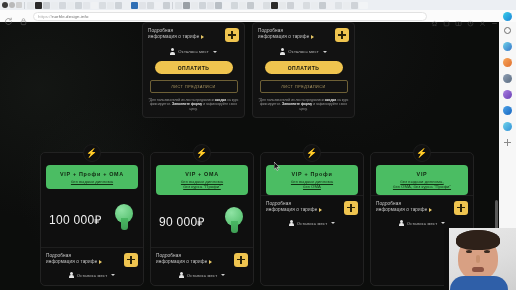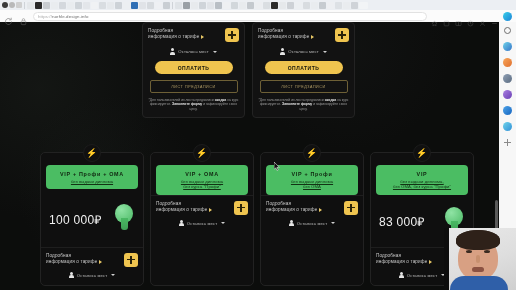--- a/index.html
+++ b/index.html
@@ -333,20 +333,27 @@
       </div>
 
       <div class="gcard">
         <div class="boltcircle">
             <span class="bolt">⚡</span>
           </div>
         <div class="ghead">
           <div class="gtitle">VIP + ОМА</div>
           <div class="gsub"><u>без выдачи диплома</u><br><u>без курса "Профи"</u></div>
         </div>
+        <div class="gbody">
+          <div class="gprice">90 000₽</div>
+          <div class="bulb">
+              <div class="glass"></div>
+              <div class="neck"></div>
+            </div>
+        </div>
         <div class="gfoot">
           <div class="detailrow">
             <div class="detailtxt">Подробная<br>информация о тарифе<span class="playtri"></span></div>
             <div class="plusbtn"></div>
           </div>
           <div class="seatsrow">
             <div class="personicon"></div>
             <span class="seatstxt">Осталось мест</span>
             <div class="chevdown"></div>
           </div>
@@ -374,27 +381,20 @@
         </div>
       </div>
 
       <div class="gcard">
         <div class="boltcircle">
             <span class="bolt">⚡</span>
           </div>
         <div class="ghead">
           <div class="gtitle">VIP</div>
           <div class="gsub"><u>без выдачи диплома,</u><br><u>без ОМА, без курса "Профи"</u></div>
-        </div>
-        <div class="gbody">
-          <div class="gprice">83 000₽</div>
-          <div class="bulb">
-              <div class="glass"></div>
-              <div class="neck"></div>
-            </div>
         </div>
         <div class="gfoot">
           <div class="detailrow">
             <div class="detailtxt">Подробная<br>информация о тарифе<span class="playtri"></span></div>
             <div class="plusbtn"></div>
           </div>
           <div class="seatsrow">
             <div class="personicon"></div>
             <span class="seatstxt">Осталось мест</span>
             <div class="chevdown"></div>

